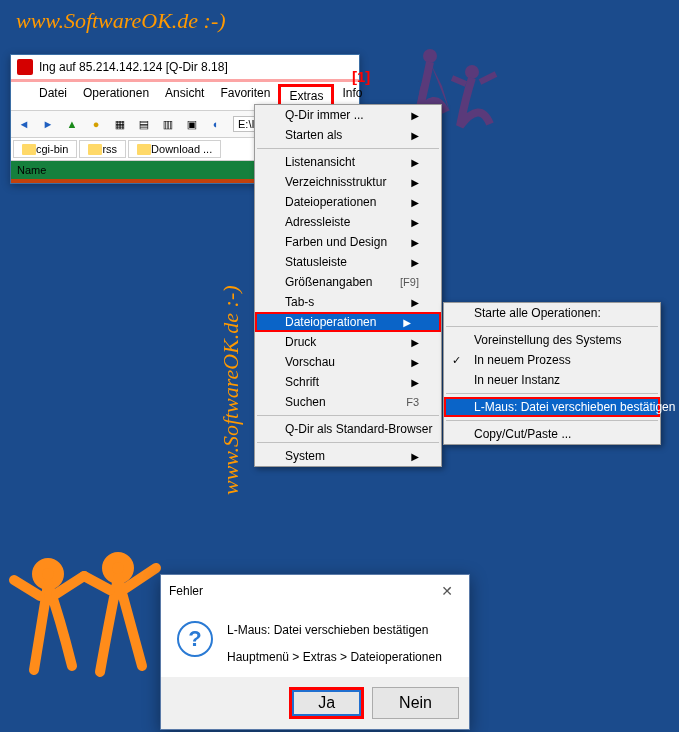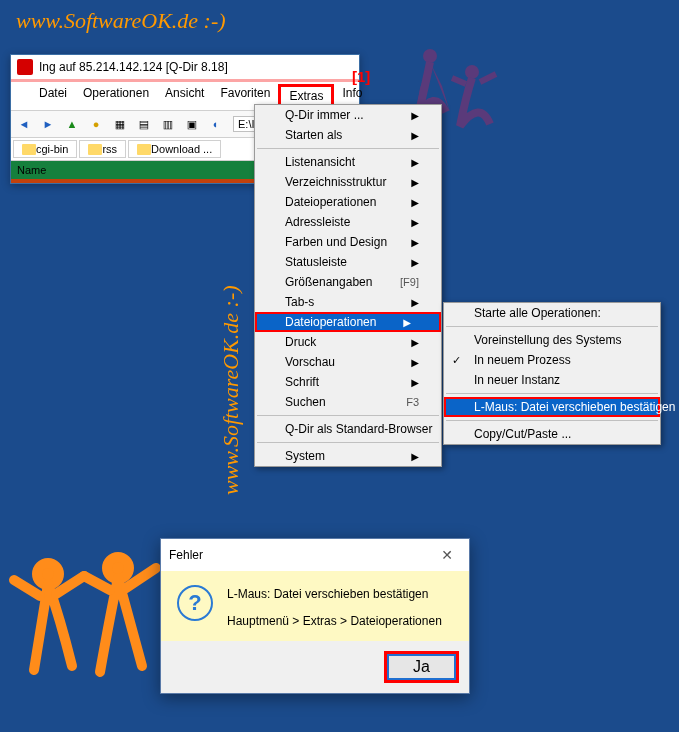--- a/index.html
+++ b/index.html
@@ -35,21 +35,21 @@
 .menu-popup { position: absolute; background: #f0f0f0; border: 1px solid #9a9a9a; box-shadow: 2px 2px 6px rgba(0,0,0,0.4); font-size: 12px; }
 .menu-popup .mi { display: flex; justify-content: space-between; align-items: center; padding: 3px 22px 3px 30px; cursor: pointer; position: relative; white-space: nowrap; }
 .menu-popup .mi.sel { background: #0a64c8; color: #fff; border: 2px solid #ff0000; padding: 1px 28px 1px 28px; }
 .menu-popup .sep { height: 1px; background: #c0c0c0; margin: 3px 2px; }
 .arrow { font-size: 10px; margin-left: 12px; }
 .shortcut { color: #555; margin-left: 24px; font-size: 11px; }
 .mi.sel .shortcut, .mi.sel .arrow { color: #fff; }
 .check { position: absolute; left: 8px; font-size: 11px; }
 
 
-.dialog { position: absolute; background: #fef9c3; border: 1px solid #5a7aa8; box-shadow: 0 4px 16px rgba(0,0,0,0.4); }
+.dialog { position: absolute; background: #ffffff; border: 1px solid #5a7aa8; box-shadow: 0 4px 16px rgba(0,0,0,0.4); margin-top: 36px; }
 .dlg-title { background: #fff; padding: 6px 8px; font-size: 12px; display: flex; justify-content: space-between; align-items: center; }
 .dlg-close { width: 28px; height: 20px; display: flex; align-items: center; justify-content: center; font-size: 14px; color: #555; }
 .dlg-body { padding: 14px 16px 10px 16px; display: flex; gap: 14px; }
 .dlg-icon { width: 36px; height: 36px; border: 2px solid #2a7ad4; border-radius: 50%; display: flex; align-items: center; justify-content: center; color: #2a7ad4; font-size: 22px; font-weight: bold; flex-shrink: 0; }
 .dlg-msg { font-size: 12px; line-height: 1.6; }
 .dlg-footer { background: #f0f0f0; padding: 10px; display: flex; justify-content: flex-end; gap: 8px; }
 .dlg-btn { padding: 4px 26px; font-size: 16px; background: #e6e6e6; border: 1px solid #acacac; cursor: pointer; }
 .dlg-btn.primary { border: 3px solid #ff0000; outline: 2px solid #1f6fd0; outline-offset: -5px; }
 
 
@@ -240,14 +240,15 @@
   <div class="dlg-body">
     <div class="dlg-icon">?</div>
     <div class="dlg-msg">
       <div>L-Maus: Datei verschieben bestätigen</div>
       <div style="height:8px"></div>
       <div>Hauptmenü &gt; Extras &gt; Dateioperationen</div>
     </div>
   </div>
   <div class="dlg-footer">
     <button class="dlg-btn primary">Ja</button>
+    <button class="dlg-btn">Nein</button>
   </div>
 </div>
 
 </body></html>

